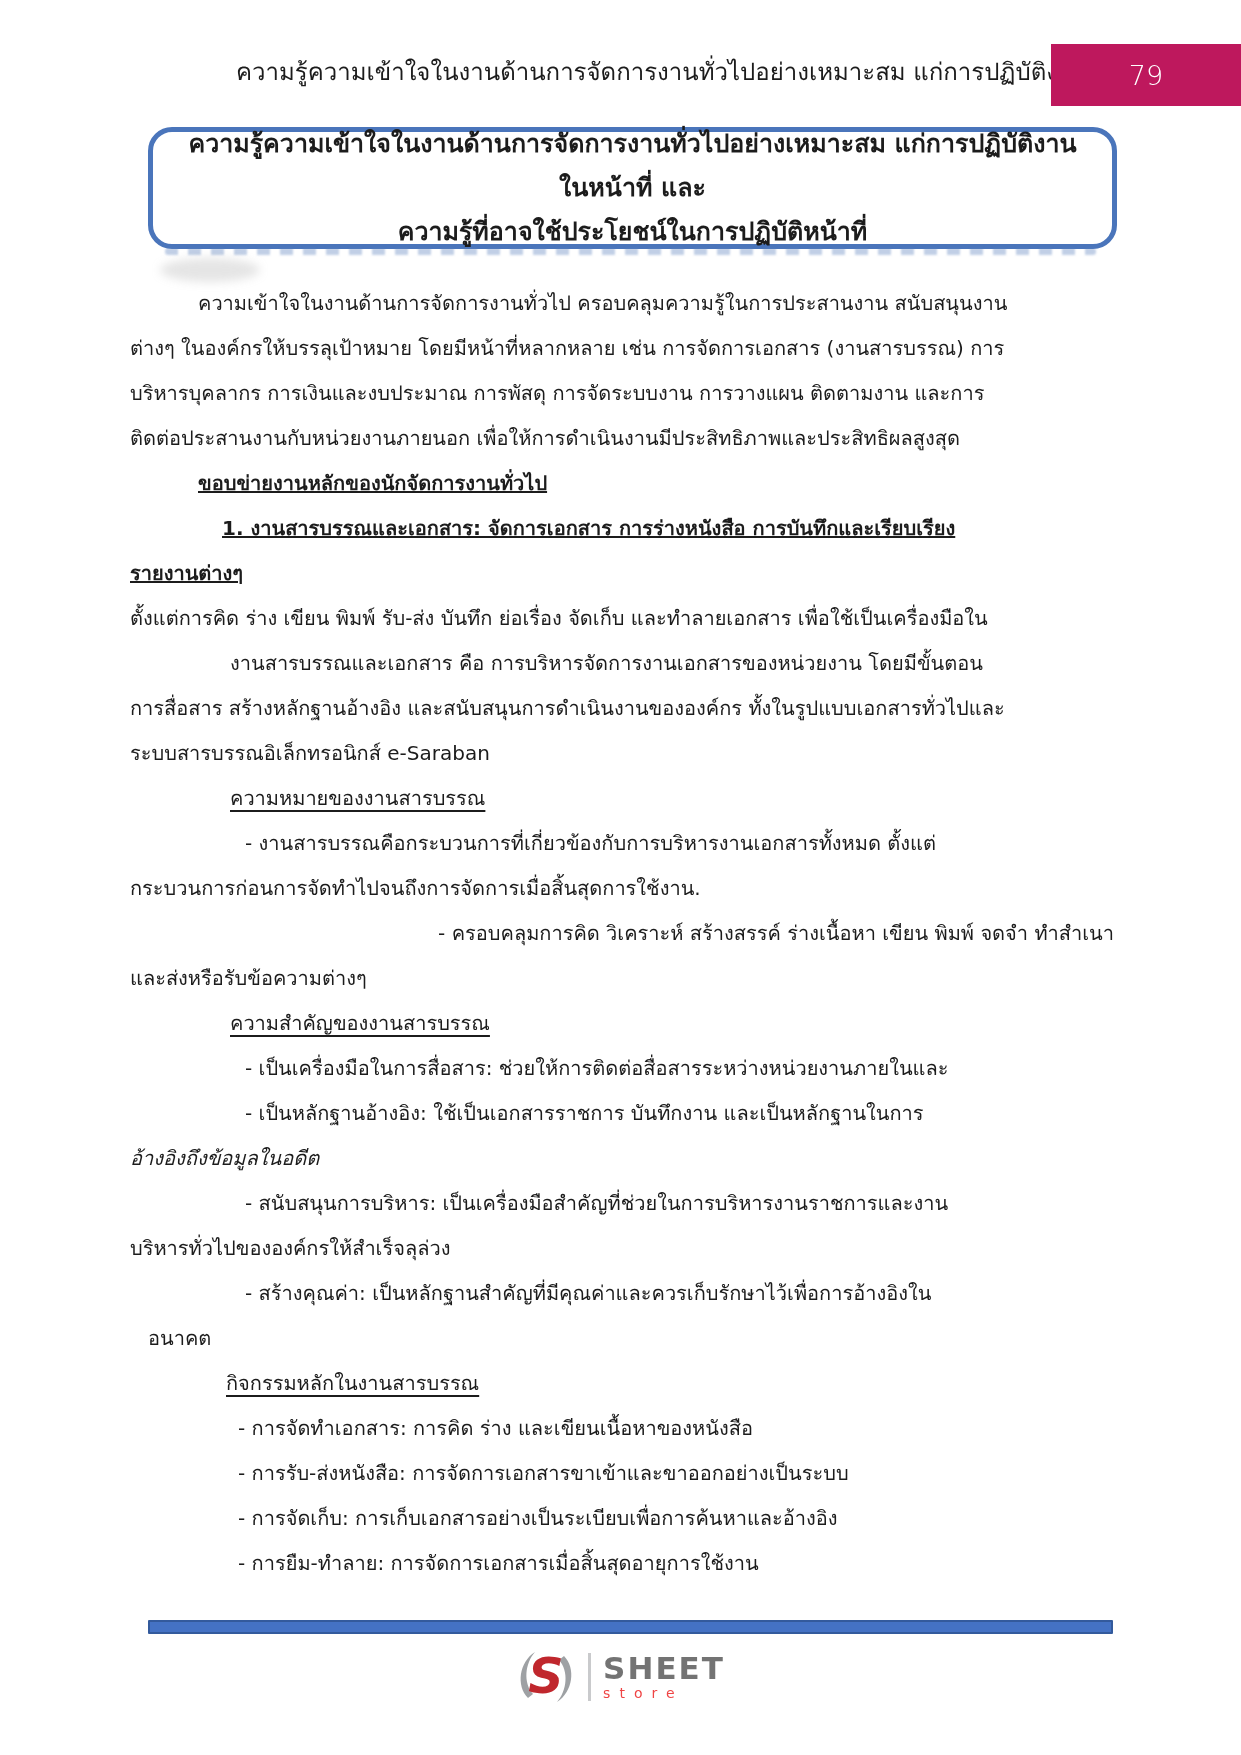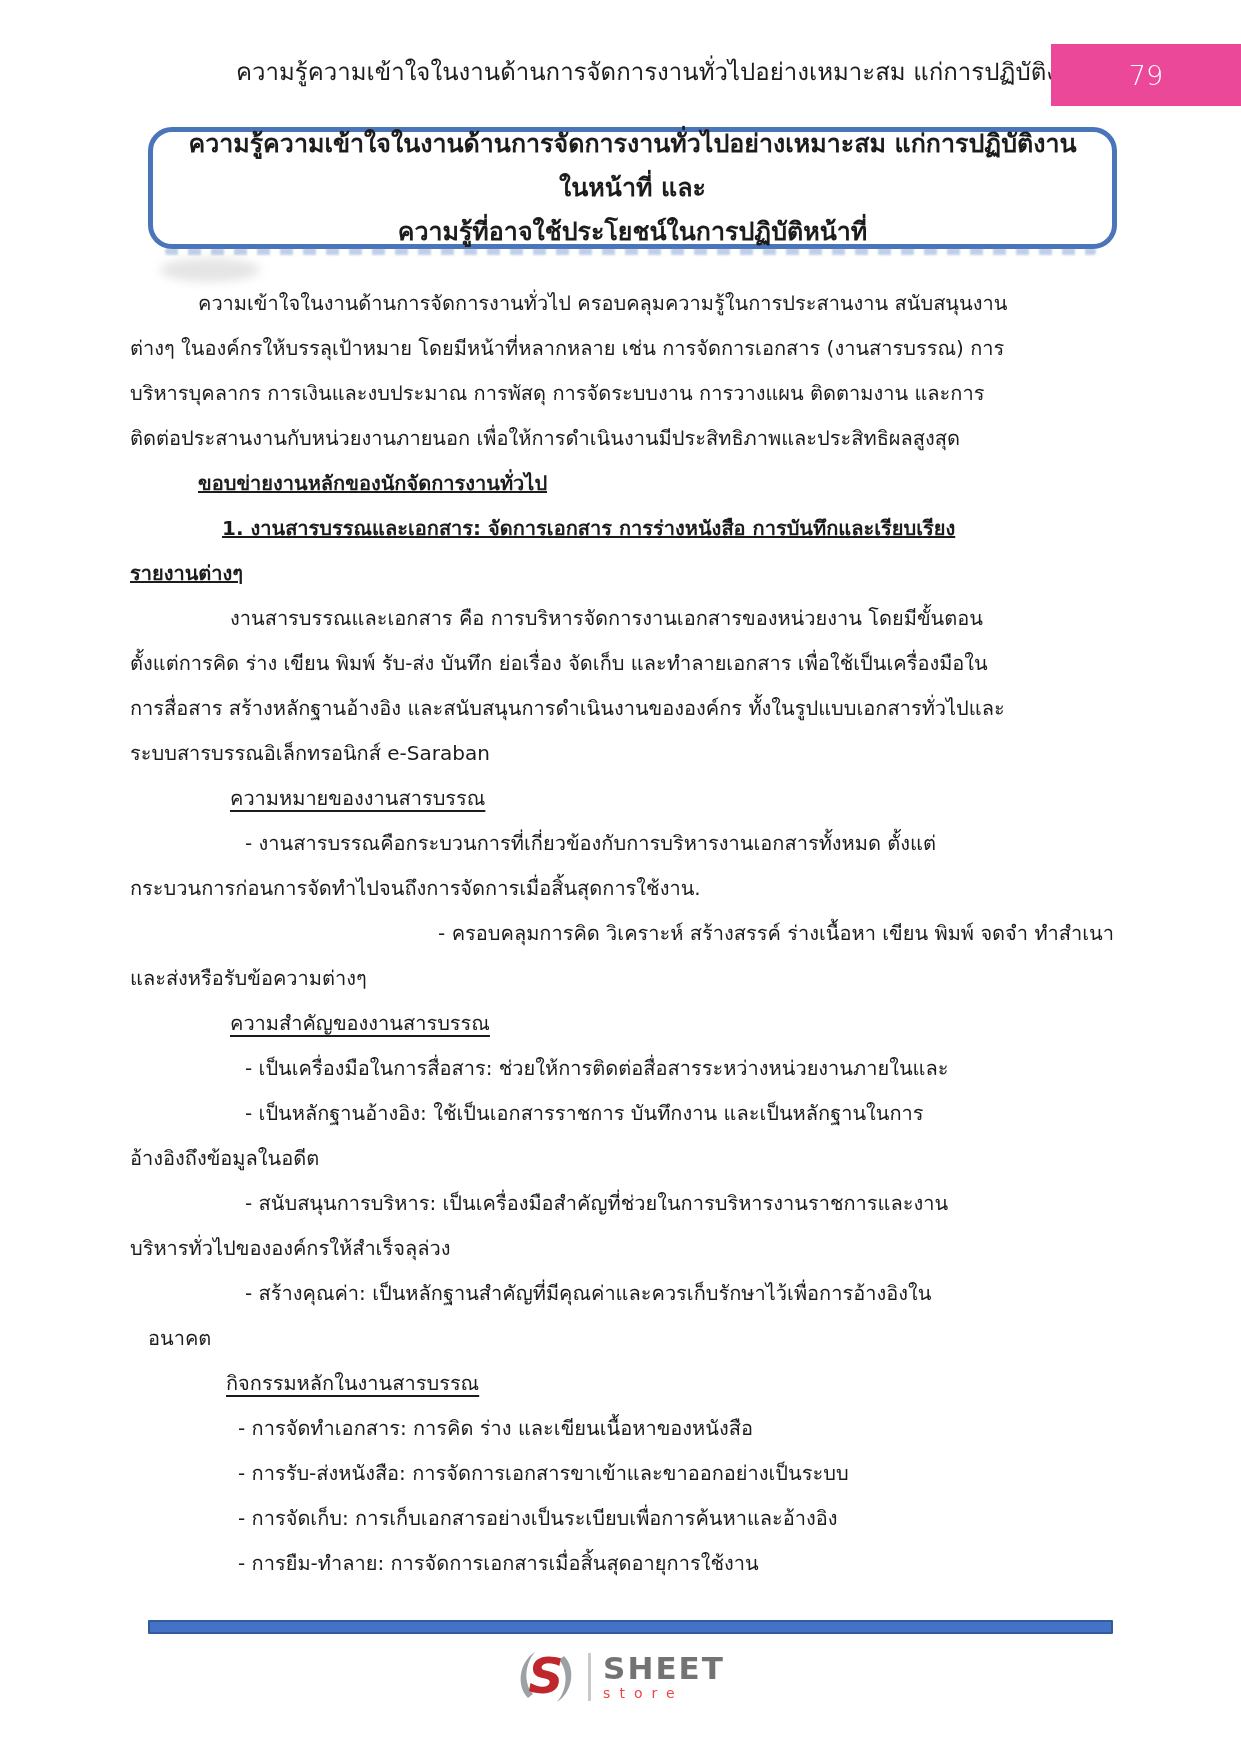--- a/index.html
+++ b/index.html
@@ -14,21 +14,21 @@
 
   
   .header-title {
     position:absolute; left:236px; top:52px;
     font-size:24px; letter-spacing:0;
     white-space:nowrap;
   }
   .page-number-box {
     position:absolute; right:0; top:44px;
     width:190px; height:62px;
-    background:#ec4899; color:#ffffff;
+    background:#be185d; color:#ffffff;
     display:flex; align-items:center; justify-content:center;
     font-size:27px; font-weight:300;
   }
 
   
   .title-box {
     position:absolute; left:148px; right:124px; top:127px;
     height:104px;
     border:5px solid #4a75bb;
     border-radius:24px;
@@ -95,33 +95,33 @@
   <div class="scan-smudge"></div>
 
   <div class="body-text">
       <div class="line" style="padding-left: 68px;"><span>ความเข้าใจในงานด้านการจัดการงานทั่วไป ครอบคลุมความรู้ในการประสานงาน สนับสนุนงาน</span></div>
       <div class="line" style="padding-left: 0px;"><span>ต่างๆ ในองค์กรให้บรรลุเป้าหมาย โดยมีหน้าที่หลากหลาย เช่น การจัดการเอกสาร (งานสารบรรณ) การ</span></div>
       <div class="line" style="padding-left: 0px;"><span>บริหารบุคลากร การเงินและงบประมาณ การพัสดุ การจัดระบบงาน การวางแผน ติดตามงาน และการ</span></div>
       <div class="line" style="padding-left: 0px;"><span>ติดต่อประสานงานกับหน่วยงานภายนอก เพื่อให้การดำเนินงานมีประสิทธิภาพและประสิทธิผลสูงสุด</span></div>
       <div class="line bold" style="padding-left: 68px;"><span>ขอบข่ายงานหลักของนักจัดการงานทั่วไป</span></div>
       <div class="line bold" style="padding-left: 92px;"><span>1. งานสารบรรณและเอกสาร: จัดการเอกสาร การร่างหนังสือ การบันทึกและเรียบเรียง</span></div>
       <div class="line bold" style="padding-left: 0px;"><span>รายงานต่างๆ</span></div>
+      <div class="line" style="padding-left: 0px;"><span>ตั้งแต่การคิด ร่าง เขียน พิมพ์ รับ-ส่ง บันทึก ย่อเรื่อง จัดเก็บ และทำลายเอกสาร เพื่อใช้เป็นเครื่องมือใน</span></div>
       <div class="line" style="padding-left: 100px;"><span>งานสารบรรณและเอกสาร คือ การบริหารจัดการงานเอกสารของหน่วยงาน โดยมีขั้นตอน</span></div>
-      <div class="line" style="padding-left: 0px;"><span>ตั้งแต่การคิด ร่าง เขียน พิมพ์ รับ-ส่ง บันทึก ย่อเรื่อง จัดเก็บ และทำลายเอกสาร เพื่อใช้เป็นเครื่องมือใน</span></div>
       <div class="line" style="padding-left: 0px;"><span>การสื่อสาร สร้างหลักฐานอ้างอิง และสนับสนุนการดำเนินงานขององค์กร ทั้งในรูปแบบเอกสารทั่วไปและ</span></div>
       <div class="line" style="padding-left: 0px;"><span>ระบบสารบรรณอิเล็กทรอนิกส์ e-Saraban</span></div>
       <div class="line underline" style="padding-left: 100px;"><span>ความหมายของงานสารบรรณ</span></div>
       <div class="line" style="padding-left: 115px;"><span>- งานสารบรรณคือกระบวนการที่เกี่ยวข้องกับการบริหารงานเอกสารทั้งหมด ตั้งแต่</span></div>
       <div class="line" style="padding-left: 0px;"><span>กระบวนการก่อนการจัดทำไปจนถึงการจัดการเมื่อสิ้นสุดการใช้งาน.</span></div>
       <div class="line" style="padding-left: 115px; text-align: right;"><span>- ครอบคลุมการคิด วิเคราะห์ สร้างสรรค์ ร่างเนื้อหา เขียน พิมพ์ จดจำ ทำสำเนา</span></div>
       <div class="line" style="padding-left: 0px;"><span>และส่งหรือรับข้อความต่างๆ</span></div>
       <div class="line underline" style="padding-left: 100px;"><span>ความสำคัญของงานสารบรรณ</span></div>
       <div class="line" style="padding-left: 115px;"><span>- เป็นเครื่องมือในการสื่อสาร: ช่วยให้การติดต่อสื่อสารระหว่างหน่วยงานภายในและ</span></div>
       <div class="line" style="padding-left: 115px;"><span>- เป็นหลักฐานอ้างอิง: ใช้เป็นเอกสารราชการ บันทึกงาน และเป็นหลักฐานในการ</span></div>
-      <div class="line" style="padding-left: 0px;"><span>อ้างอิงถึงข้อมูลในอดีต</span></div>
+      <div class="line" style="padding-left: 0px; font-style: italic;"><span>อ้างอิงถึงข้อมูลในอดีต</span></div>
       <div class="line" style="padding-left: 115px;"><span>- สนับสนุนการบริหาร: เป็นเครื่องมือสำคัญที่ช่วยในการบริหารงานราชการและงาน</span></div>
       <div class="line" style="padding-left: 0px;"><span>บริหารทั่วไปขององค์กรให้สำเร็จลุล่วง</span></div>
       <div class="line" style="padding-left: 115px;"><span>- สร้างคุณค่า: เป็นหลักฐานสำคัญที่มีคุณค่าและควรเก็บรักษาไว้เพื่อการอ้างอิงใน</span></div>
       <div class="line" style="padding-left: 0px; margin-left: 18px;"><span>อนาคต</span></div>
       <div class="line underline" style="padding-left: 96px;"><span>กิจกรรมหลักในงานสารบรรณ</span></div>
       <div class="line" style="padding-left: 108px;"><span>- การจัดทำเอกสาร: การคิด ร่าง และเขียนเนื้อหาของหนังสือ</span></div>
       <div class="line" style="padding-left: 108px;"><span>- การรับ-ส่งหนังสือ: การจัดการเอกสารขาเข้าและขาออกอย่างเป็นระบบ</span></div>
       <div class="line" style="padding-left: 108px;"><span>- การจัดเก็บ: การเก็บเอกสารอย่างเป็นระเบียบเพื่อการค้นหาและอ้างอิง</span></div>
       <div class="line" style="padding-left: 108px;"><span>- การยืม-ทำลาย: การจัดการเอกสารเมื่อสิ้นสุดอายุการใช้งาน</span></div>
     </div>

